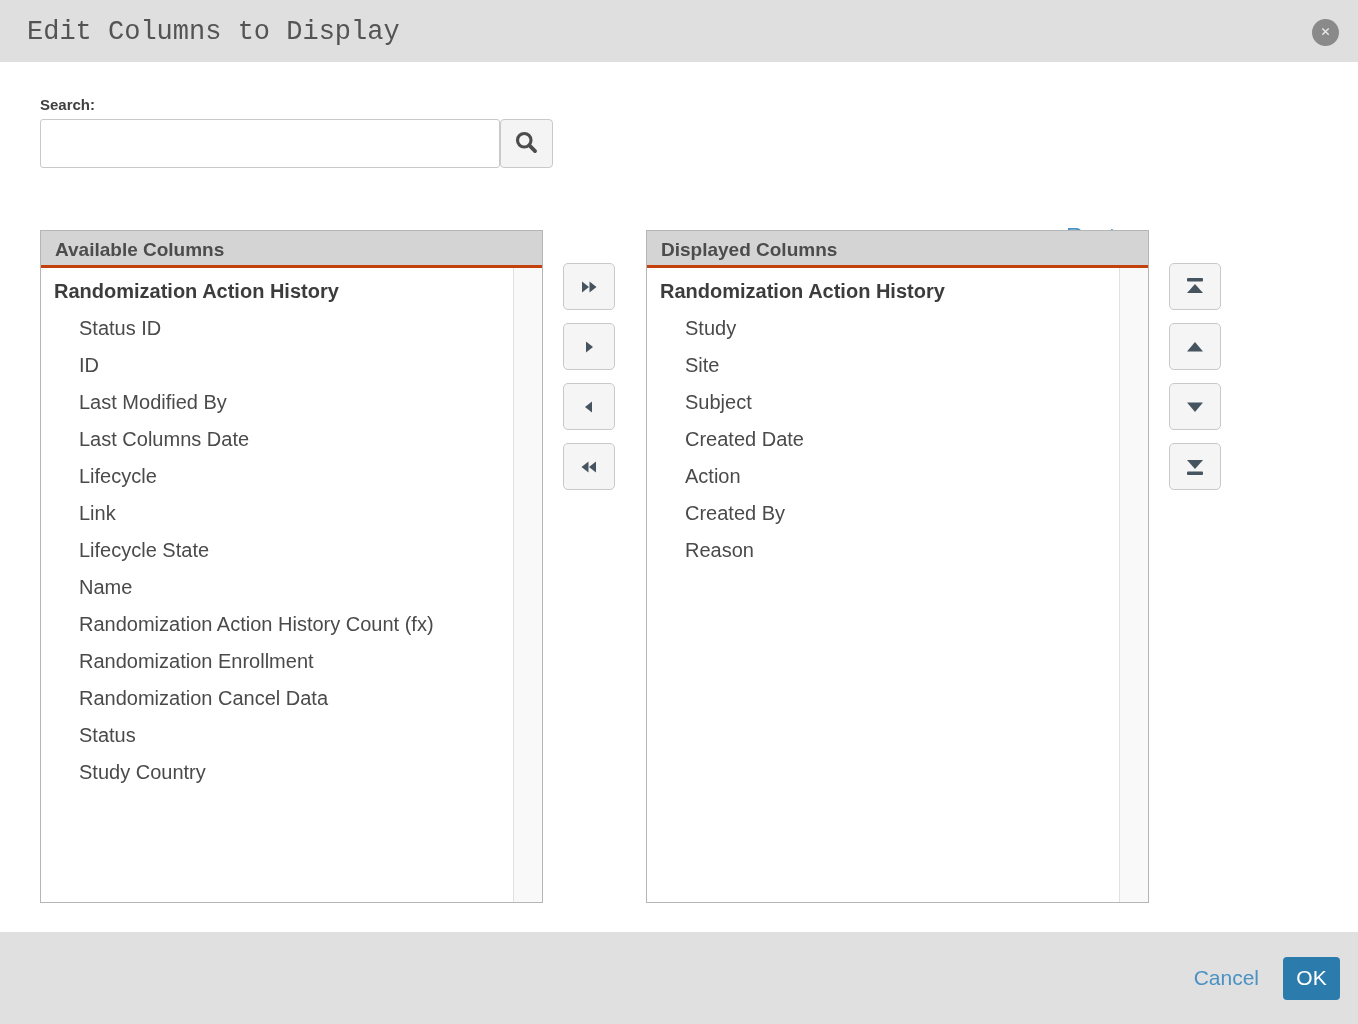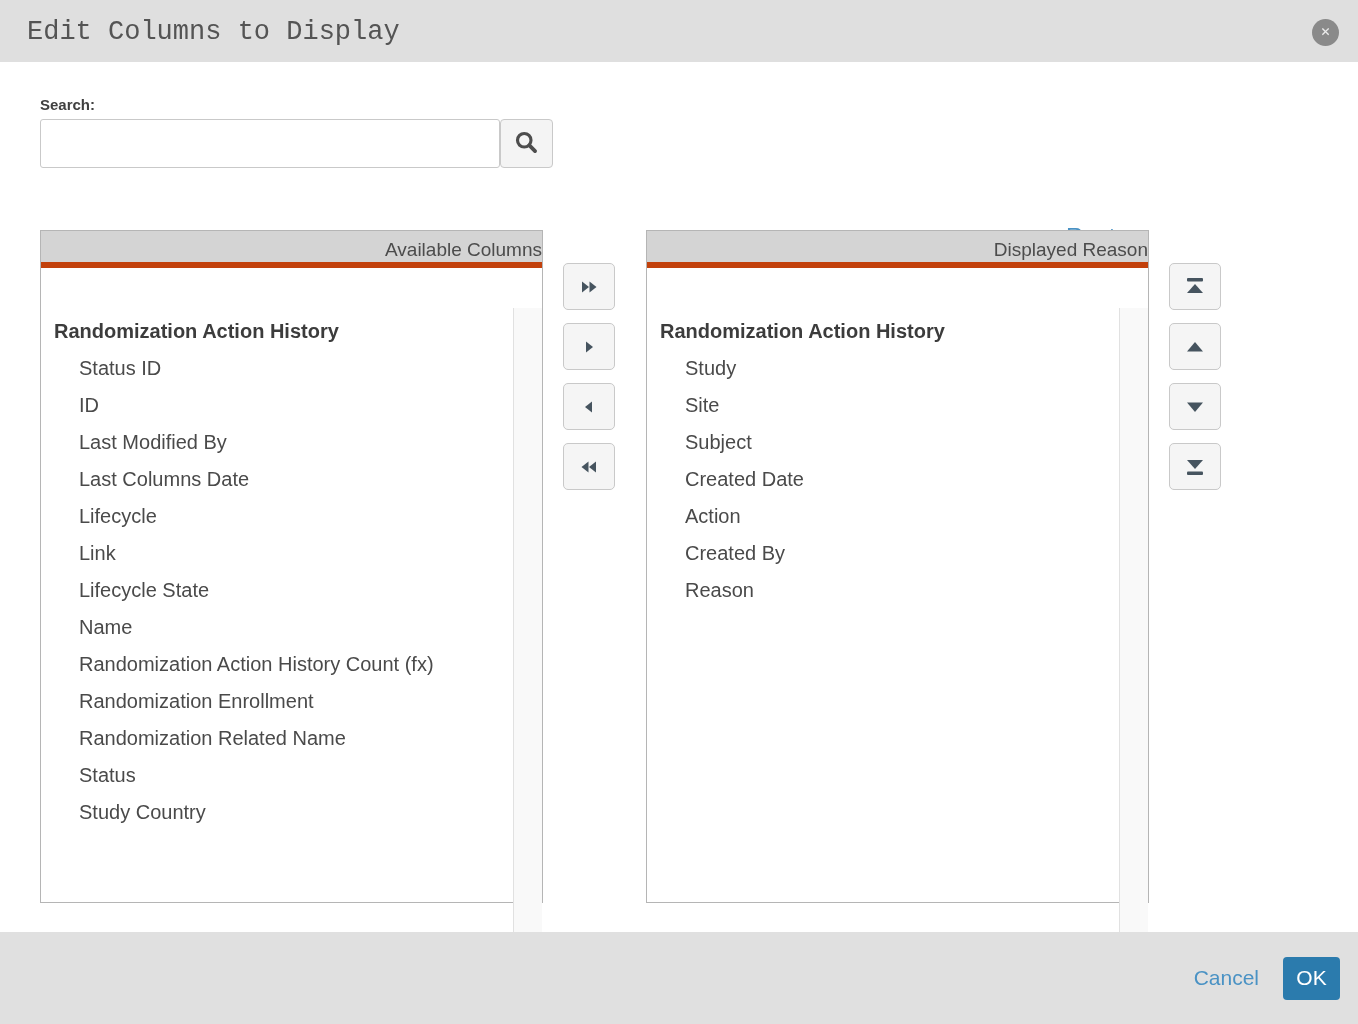--- a/index.html
+++ b/index.html
@@ -48,24 +48,24 @@
     font-size:24px;color:var(--link);cursor:pointer;margin-top:28px;
   }
   
   .panel{
     position:absolute;top:230px;width:503px;height:673px;
     border:1px solid var(--panel-border);background:#fff;
   }
   .panel.available{left:40px;}
   .panel.displayed{left:646px;}
   .panel-header{
-    height:37px;background:var(--panel-header-bg);border-bottom:6px solid #c2410c;
-    font-size:19px;font-weight:normal;color:#4c4c4c;line-height:37px;padding-left:14px;text-align:right;
-  }
-  .panel-body{position:relative;height:634px;overflow:hidden;margin-top:40px;}
+    height:37px;background:var(--panel-header-bg);border-bottom:3px solid #c2410c;
+    font-size:19px;font-weight:bold;color:#4c4c4c;line-height:37px;padding-left:14px;
+  }
+  .panel-body{position:relative;height:634px;overflow:hidden;}
   .scroll-track{
     position:absolute;top:0;right:0;bottom:0;width:29px;
     background:#f9f9f9;border-left:1px solid #e1e1e1;
   }
   .col-group{
     font-size:20px;font-weight:bold;color:var(--text-strong);
     padding-left:13px;height:37px;line-height:37px;margin-top:5px;
   }
   ul.col-list{list-style:none;margin:0;padding:0;}
   li.col-item{
@@ -127,21 +127,21 @@
     <li class="col-item">Status ID</li>
         <li class="col-item">ID</li>
         <li class="col-item">Last Modified By</li>
         <li class="col-item">Last Columns Date</li>
         <li class="col-item">Lifecycle</li>
         <li class="col-item">Link</li>
         <li class="col-item">Lifecycle State</li>
         <li class="col-item">Name</li>
         <li class="col-item">Randomization Action History Count (fx)</li>
         <li class="col-item">Randomization Enrollment</li>
-        <li class="col-item">Randomization Related Name</li>
+        <li class="col-item">Randomization Cancel Data</li>
         <li class="col-item">Status</li>
         <li class="col-item">Study Country</li>
       </ul>
     <div class="scroll-track"></div>
   </div>
 </div>
 
 <div class="btn-col transfer">
   <button class="sq-btn" title="">
     <span>
@@ -169,21 +169,21 @@
     <span>
       <svg width="18" height="16" viewBox="0 0 18 16">
         <path d="M8.5 2.5 L1.5 8 L8.5 13.5 Z"></path>
           <path d="M16 2.5 L9 8 L16 13.5 Z"></path>
       </svg>
     </span>
   </button>
 </div>
 
 <div class="panel displayed">
-  <div class="panel-header">Displayed Reason</div>
+  <div class="panel-header">Displayed Columns</div>
   <div class="panel-body">
     <div class="col-group">Randomization Action History</div>
     <ul class="col-list">
 
     <li class="col-item">Study</li>
         <li class="col-item">Site</li>
         <li class="col-item">Subject</li>
         <li class="col-item">Created Date</li>
         <li class="col-item">Action</li>
         <li class="col-item">Created By</li>

